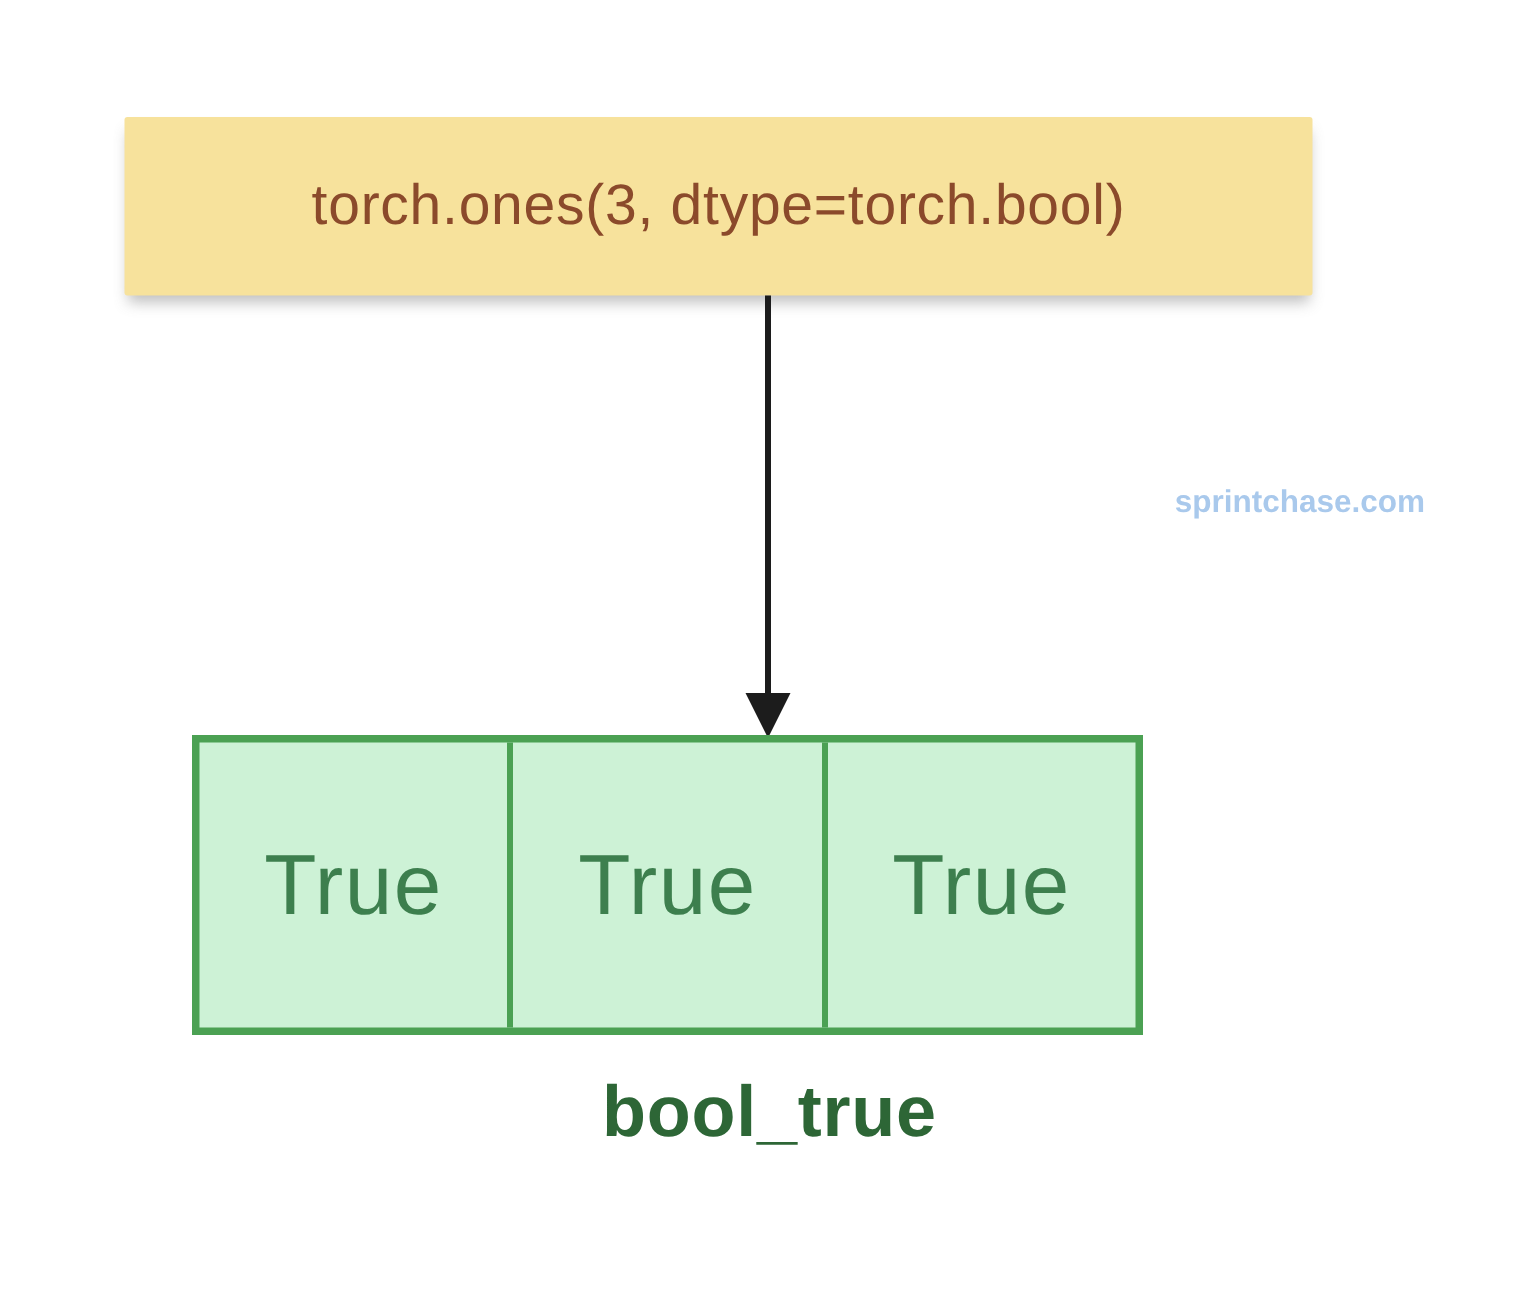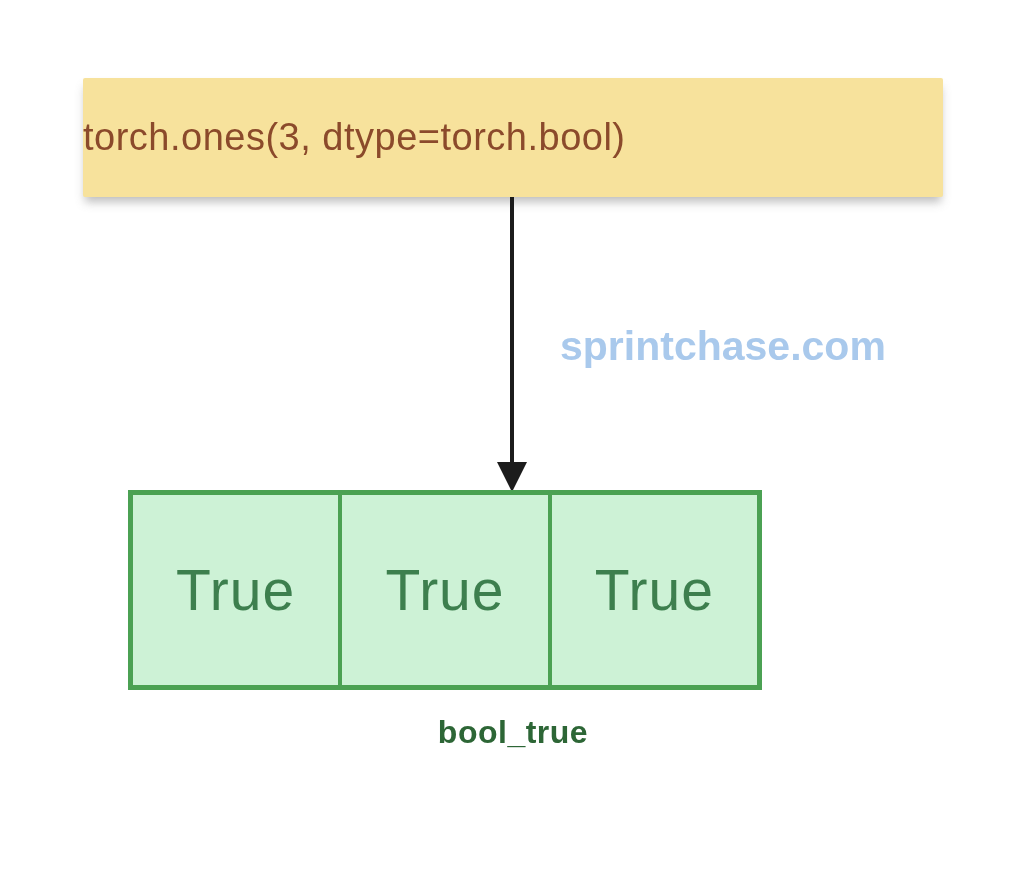--- a/index.html
+++ b/index.html
@@ -13,27 +13,28 @@
     width: 1024px;
     height: 871px;
     background: #ffffff;
     overflow: hidden;
   }
   
   .code-box {
     position: absolute;
     left: 83px;
     top: 78px;
-    width: 860px;
+    width: 792px;
     height: 119px;
     background: var(--code_box_bg);
     border-radius: 2px;
     box-shadow: 0 7px 9px -2px rgba(110, 110, 110, 0.45);
     display: flex;
     align-items: center;
+    justify-content: center;
   }
   .code-text {
     color: var(--code_text);
     font-size: 38px;
     letter-spacing: 0.5px;
     white-space: nowrap;
   }
   
   .arrow-svg {
     position: absolute;
@@ -51,23 +52,23 @@
   .arrow-head {
     fill: var(--arrow);
     stroke: none;
   }
   
   .watermark {
     position: absolute;
     left: 560px;
     top: 323px;
     width: 390px;
-    text-align: left;
+    text-align: right;
     color: var(--watermark_text);
-    font-size: 41px;
+    font-size: 21px;
     font-weight: 600;
     white-space: nowrap;
   }
   
   .tensor-array {
     position: absolute;
     left: 128px;
     top: 490px;
     width: 634px;
     height: 200px;
@@ -92,21 +93,21 @@
     letter-spacing: 1px;
   }
   
   .array-label {
     position: absolute;
     left: 128px;
     top: 714px;
     width: 770px;
     text-align: center;
     color: var(--label_text);
-    font-size: 32px;
+    font-size: 48px;
     font-weight: 600;
     letter-spacing: 0.5px;
   }
 </style>
 </head>
 <body>
 
 <div class="stage">
 
   <div class="code-box">

